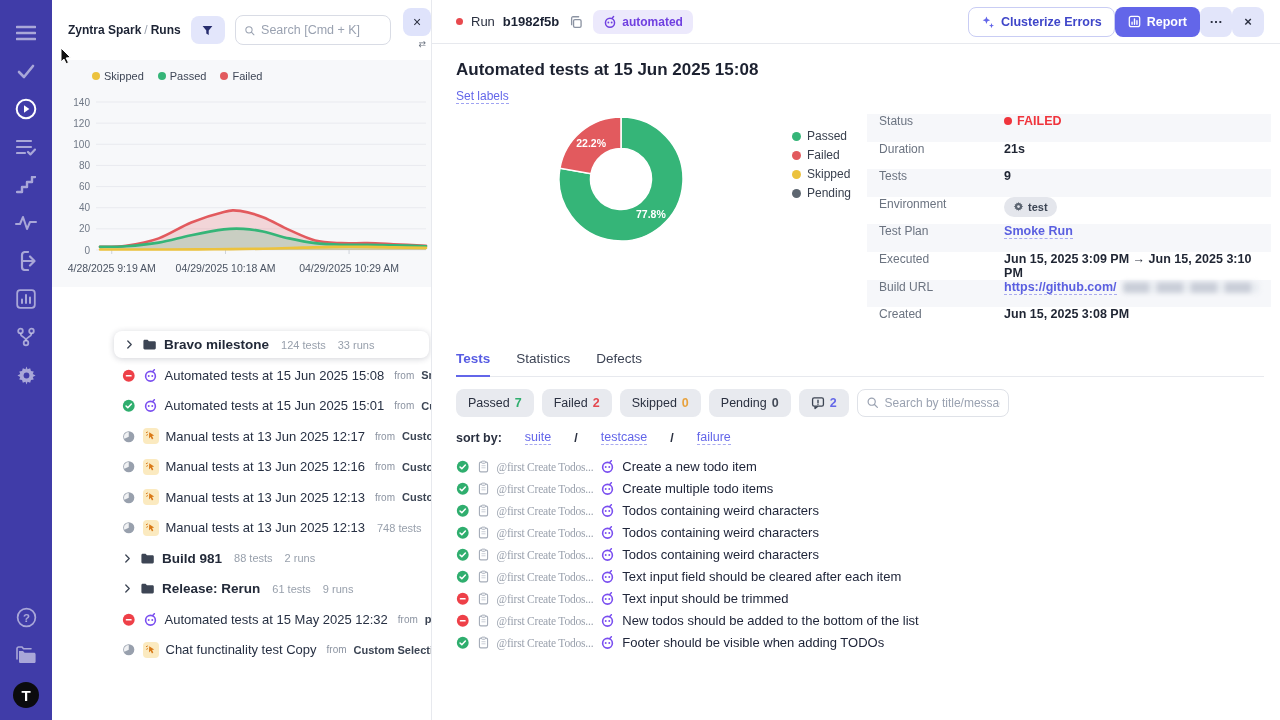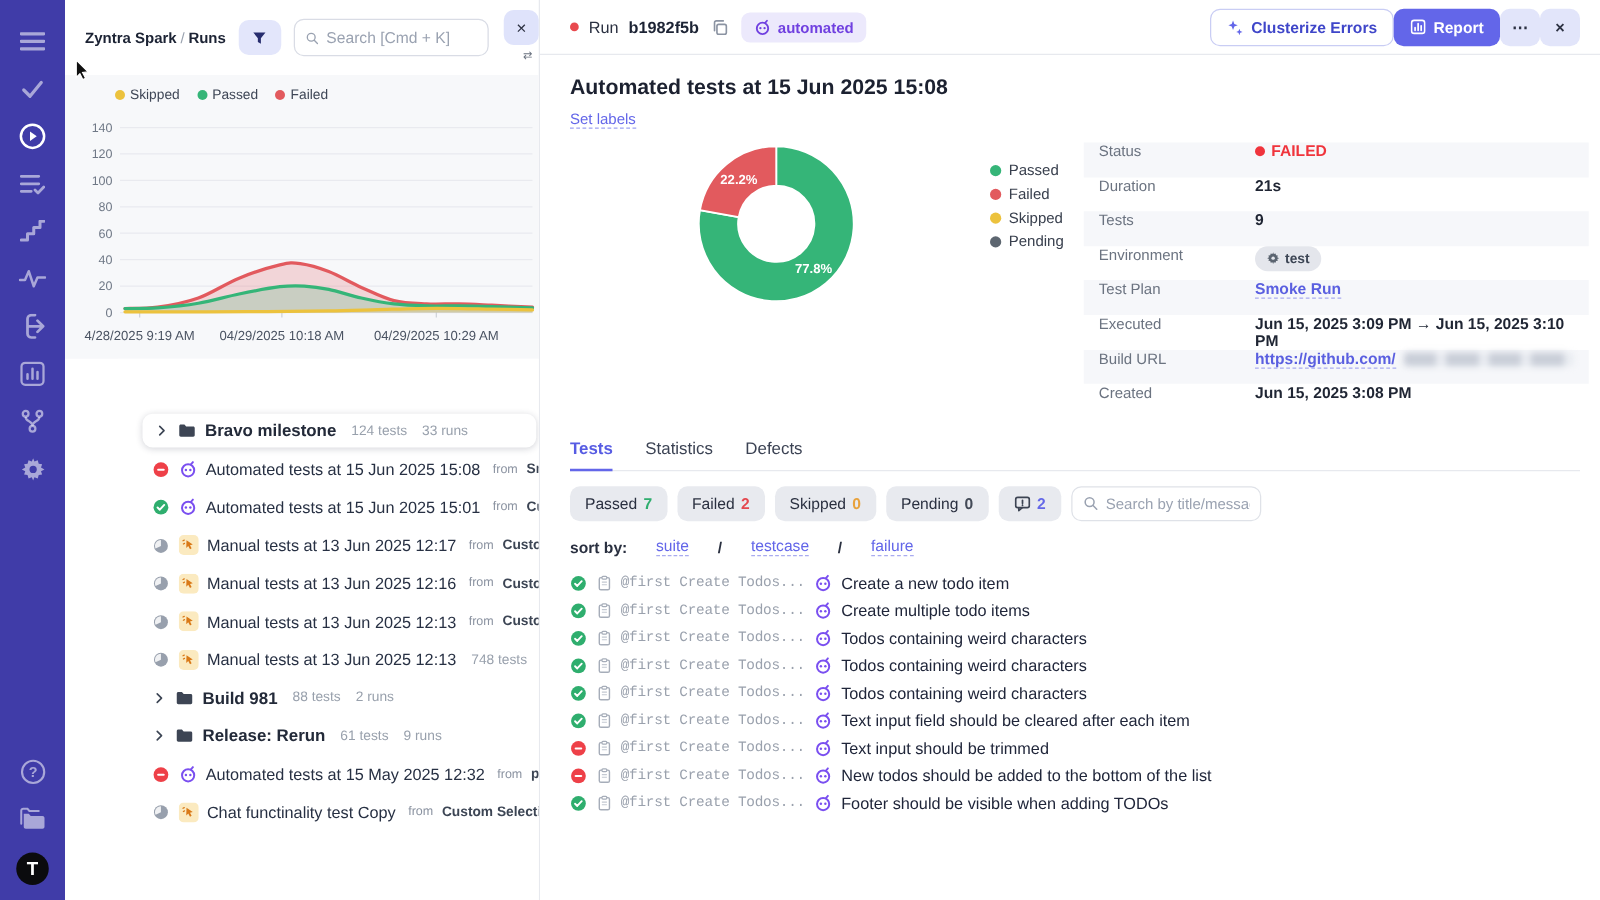--- a/index.html
+++ b/index.html
@@ -91,21 +91,21 @@
   .search2 { width:152px; height:28px; border:1px solid #dfe2e8; border-radius:8px; display:flex; align-items:center; gap:6px; padding:0 8px; background:#fff; }
   .search2 input { border:none; outline:none; width:100%; font-size:12px; color:#39404e; font-family:inherit; }
   .search2 input::placeholder { color:#9aa2b1; }
 
   .sortby { margin-top:13px; font-size:12.5px; color:#2a3040; font-weight:bold; display:flex; gap:23px; align-items:flex-end; }
   .sort-link { color:#6366e9; font-weight:normal; border-bottom:1px dashed #a9abf0; cursor:pointer; }
   .sort-sep { color:#2a3040; }
 
   .test-list { margin-top:11px; }
   .test-row { height:22px; display:flex; align-items:center; gap:7px; font-size:13px; color:#20263a; cursor:pointer; }
-  .suite { font-family:Liberation Mono, monospace; font-size:11.5px; color:#9aa1ad; letter-spacing:-0.2px; }
+  .suite { font-family:Liberation Serif, serif; font-size:11.5px; color:#9aa1ad; letter-spacing:-0.2px; }
   .t-title { font-weight:500; }
 </style>
 </head>
 <body>
 
 <div class="app">
 
   <nav class="sidebar">
     <span class="sb-icon">
         <svg width="20" height="16" viewBox="0 0 20 16">

